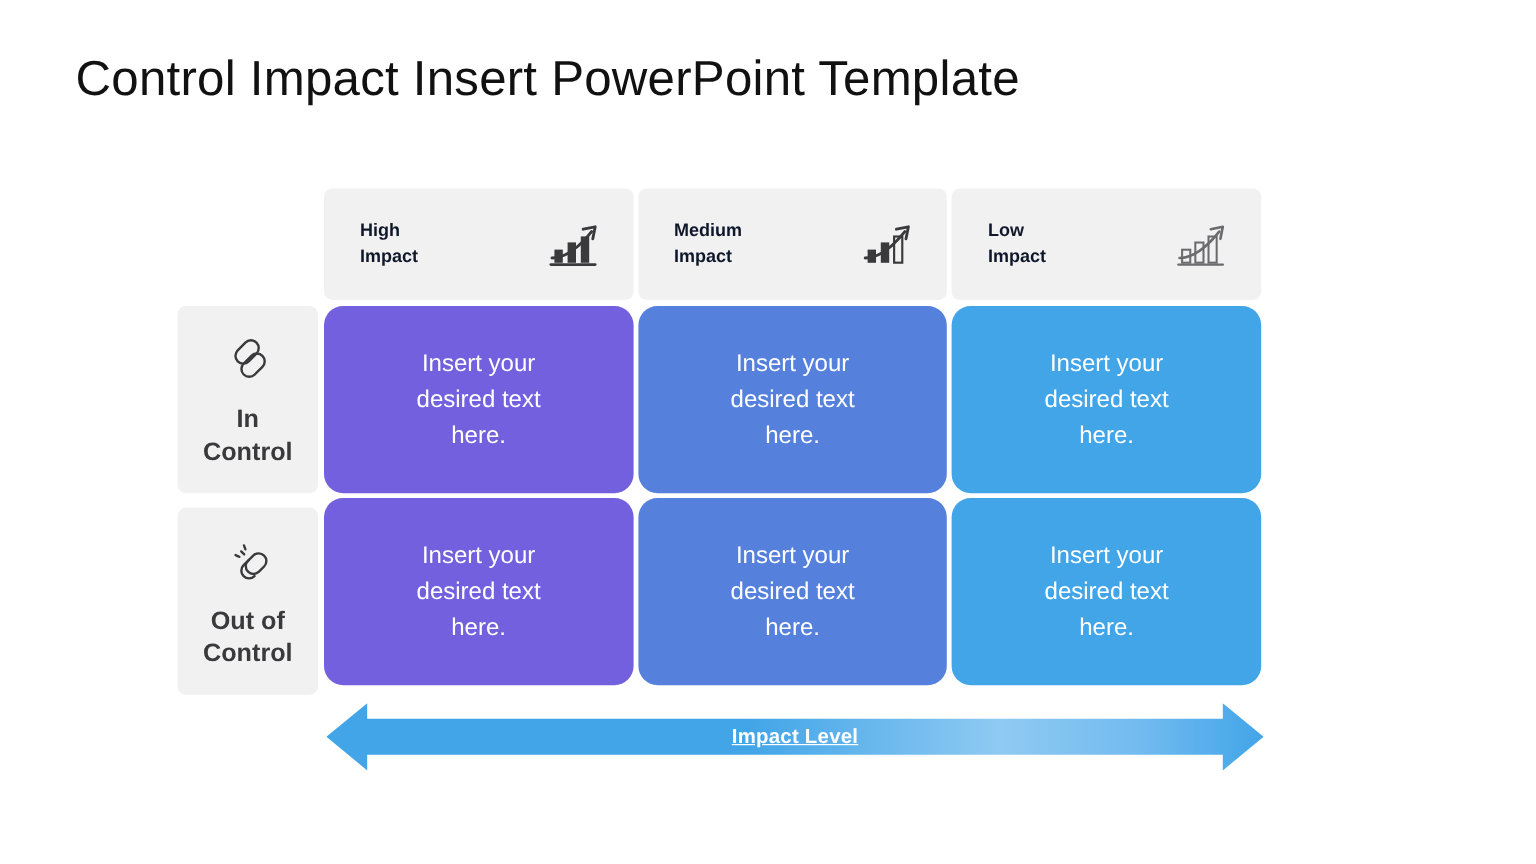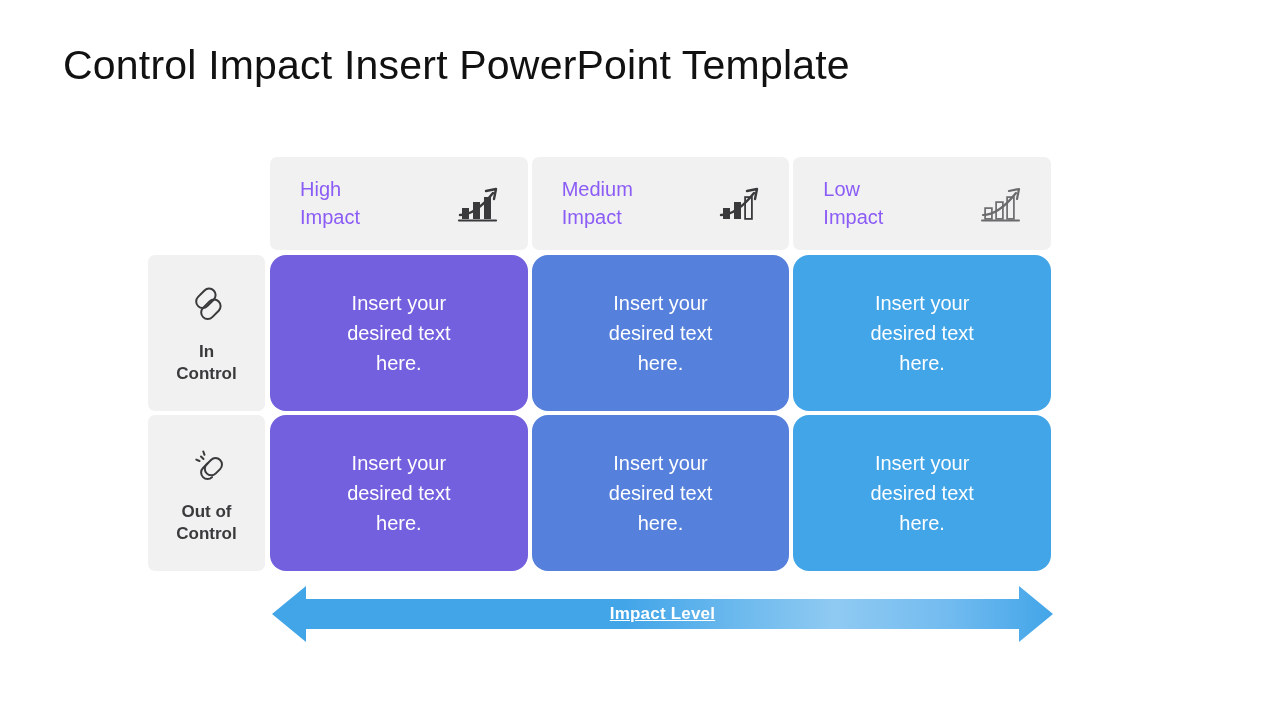--- a/index.html
+++ b/index.html
@@ -51,23 +51,23 @@
     flex: 1 1 0;
     background: #f1f1f1;
     border-radius: 7px;
     display: flex;
     align-items: center;
     justify-content: space-between;
     padding: 0 22px 0 30px;
     box-sizing: border-box;
   }
   .header-label {
-    font-size: 20px;
-    font-weight: normal;
-    color: #8b5cf6;
+    font-size: 15px;
+    font-weight: bold;
+    color: #0f172a;
     line-height: 1.38;
     white-space: pre-line;
   }
   .header-icon {
     width: 50px;
     height: 44px;
     flex: 0 0 auto;
   }
 
   
@@ -81,28 +81,28 @@
     background: #f1f1f1;
     border-radius: 7px;
     width: 117px;
     height: 156px;
     display: flex;
     flex-direction: column;
     align-items: center;
     justify-content: center;
     box-sizing: border-box;
   }
-  .row-label + .row-label { margin-top: 4px; }
+  .row-label + .row-label { margin-top: 12px; }
   .row-label-icon {
     width: 46px;
     height: 46px;
     margin-bottom: 14px;
   }
   .row-label-text {
-    font-size: 17px;
+    font-size: 21px;
     font-weight: bold;
     color: #3a3a3c;
     text-align: center;
     line-height: 1.3;
     white-space: pre-line;
   }
 
   
   .cells-grid {
     position: absolute;

